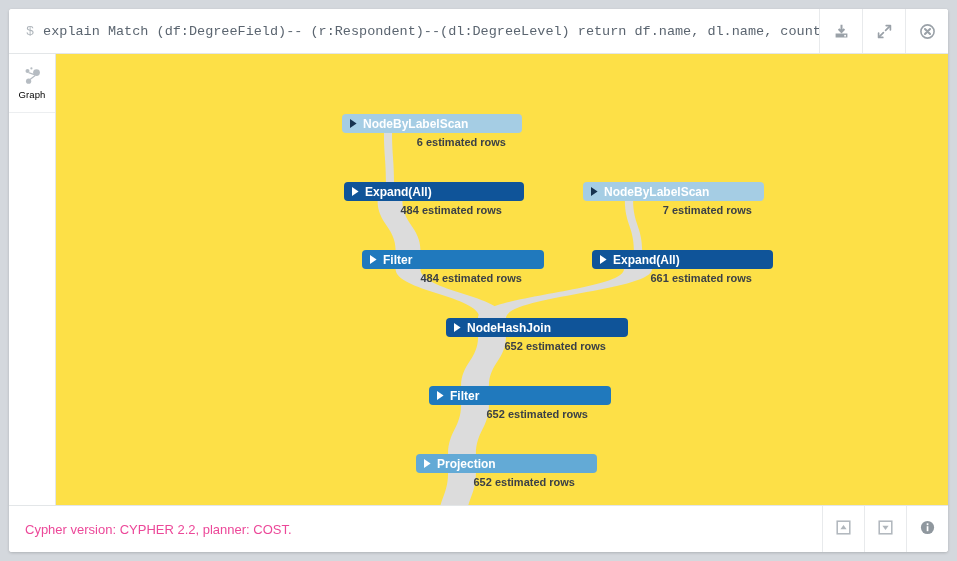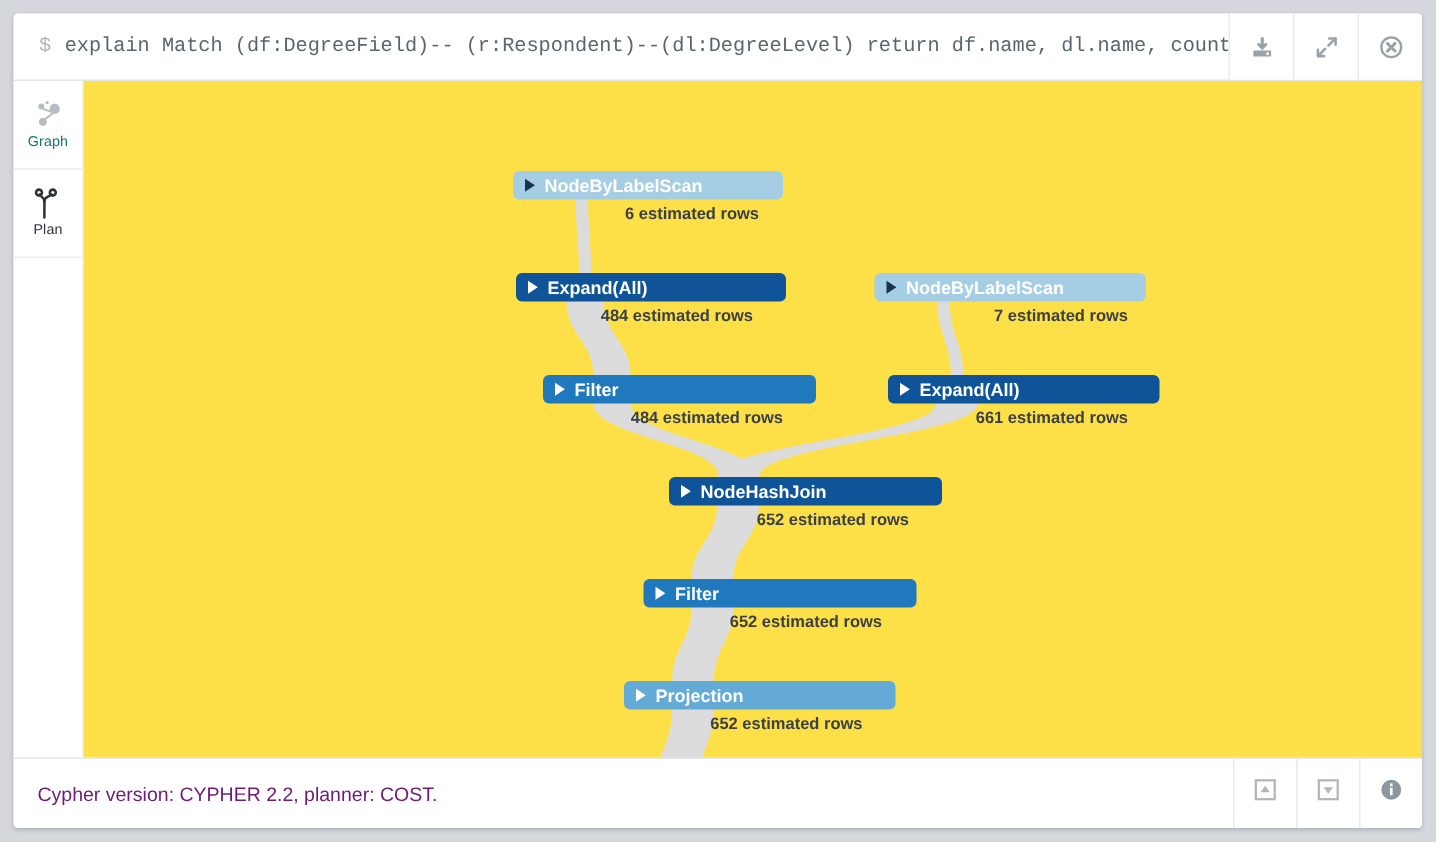--- a/index.html
+++ b/index.html
@@ -89,21 +89,21 @@
     flex-direction: column;
   }
   .side-item {
     height: 58px;
     border-bottom: 1px solid #eceef0;
     display: flex;
     flex-direction: column;
     align-items: center;
     justify-content: center;
     cursor: pointer;
-    color: #0f766e;
+    color: #000000;
     gap: 3px;
   }
   .side-item.active { color: #2f3438; }
   .side-label {
     font-size: 9.5px;
     line-height: 1;
     letter-spacing: .1px;
   }
   .side-icon { height: 21px; display: flex; align-items: center; }
 
@@ -125,21 +125,21 @@
     align-items: stretch;
     background: #fff;
   }
   .footer-text-wrap {
     flex: 1 1 auto;
     display: flex;
     align-items: center;
     padding-left: 16px;
   }
   .footer-text {
-    color: #701a75;
+    color: #ec4899;
     font-size: 13px;
   }
   .footer-actions { display: flex; align-items: stretch; }
   .footer-btn {
     width: 41px;
     display: flex;
     align-items: center;
     justify-content: center;
     border-left: 1px solid #e8eaec;
     cursor: pointer;
@@ -207,31 +207,20 @@
           <span class="side-icon">
             <svg width="21" height="21" viewBox="0 0 21 21">
               <circle cx="5.5" cy="5.0" r="2.0" fill="#b6bcc2"></circle>
               <circle cx="14.5" cy="6.6" r="3.4" fill="#b6bcc2"></circle>
               <circle cx="6.6" cy="15.2" r="2.6" fill="#b6bcc2"></circle>
               <path d="M6.6 6.6 L12.4 8.6 M13.2 9.6 L8.0 13.4" stroke="#b6bcc2" stroke-width="1.3" fill="none"></path>
               <circle cx="9.4" cy="2.4" r="1.1" fill="#b6bcc2"></circle>
             </svg>
           </span>
           <span class="side-label">Graph</span>
-        </div>
-        <div class="side-item active">
-          <span class="side-icon">
-            <svg width="20" height="22" viewBox="0 0 20 22">
-              <path d="M7.6 20.0 L7.6 9.0 C7.6 6.0 10.4 6.6 12.4 4.6" stroke="#2f3438" stroke-width="1.7" fill="none" stroke-linecap="round"></path>
-              <path d="M7.6 9.4 C7.6 6.6 5.2 6.4 4.6 4.6" stroke="#2f3438" stroke-width="1.7" fill="none" stroke-linecap="round"></path>
-              <circle cx="4.0" cy="3.4" r="2.0" fill="none" stroke="#2f3438" stroke-width="1.7"></circle>
-              <circle cx="13.2" cy="3.4" r="2.0" fill="none" stroke="#2f3438" stroke-width="1.7"></circle>
-            </svg>
-          </span>
-          <span class="side-label">Plan</span>
         </div>
       </div>
 
       <div class="canvas">
         <svg id="plan-svg" width="893" height="452" viewBox="0 0 893 452">
             <g>
               <path d="M 327.95198480222587 79 C 327.95198480222587 101.05 329.95198480222587 105.95 329.95198480222587 128 L 338.04801519777413 128 C 338.04801519777413 105.95 336.04801519777413 101.05 336.04801519777413 79 Z" class="ribbon" fill="#dcdcdc"></path>
               <path d="M 321.5872909168286 147 C 321.5872909168286 169.05 339.5872909168286 173.95 339.5872909168286 196 L 364.4127090831714 196 C 364.4127090831714 173.95 346.4127090831714 169.05 346.4127090831714 147 Z" class="ribbon" fill="#dcdcdc"></path>
               <path d="M 568.8680142092059 147 C 568.8680142092059 169.05 577.8680142092059 173.95 577.8680142092059 196 L 586.1319857907941 196 C 586.1319857907941 173.95 577.1319857907941 169.05 577.1319857907941 147 Z" class="ribbon" fill="#dcdcdc"></path>
               <path d="M 339.5872909168286 215 C 339.5872909168286 237.05 423.5872909168286 241.95 423.5872909168286 264 L 448.4127090831714 264 C 448.4127090831714 241.95 364.4127090831714 237.05 364.4127090831714 215 Z" class="ribbon" fill="#dcdcdc"></path>

